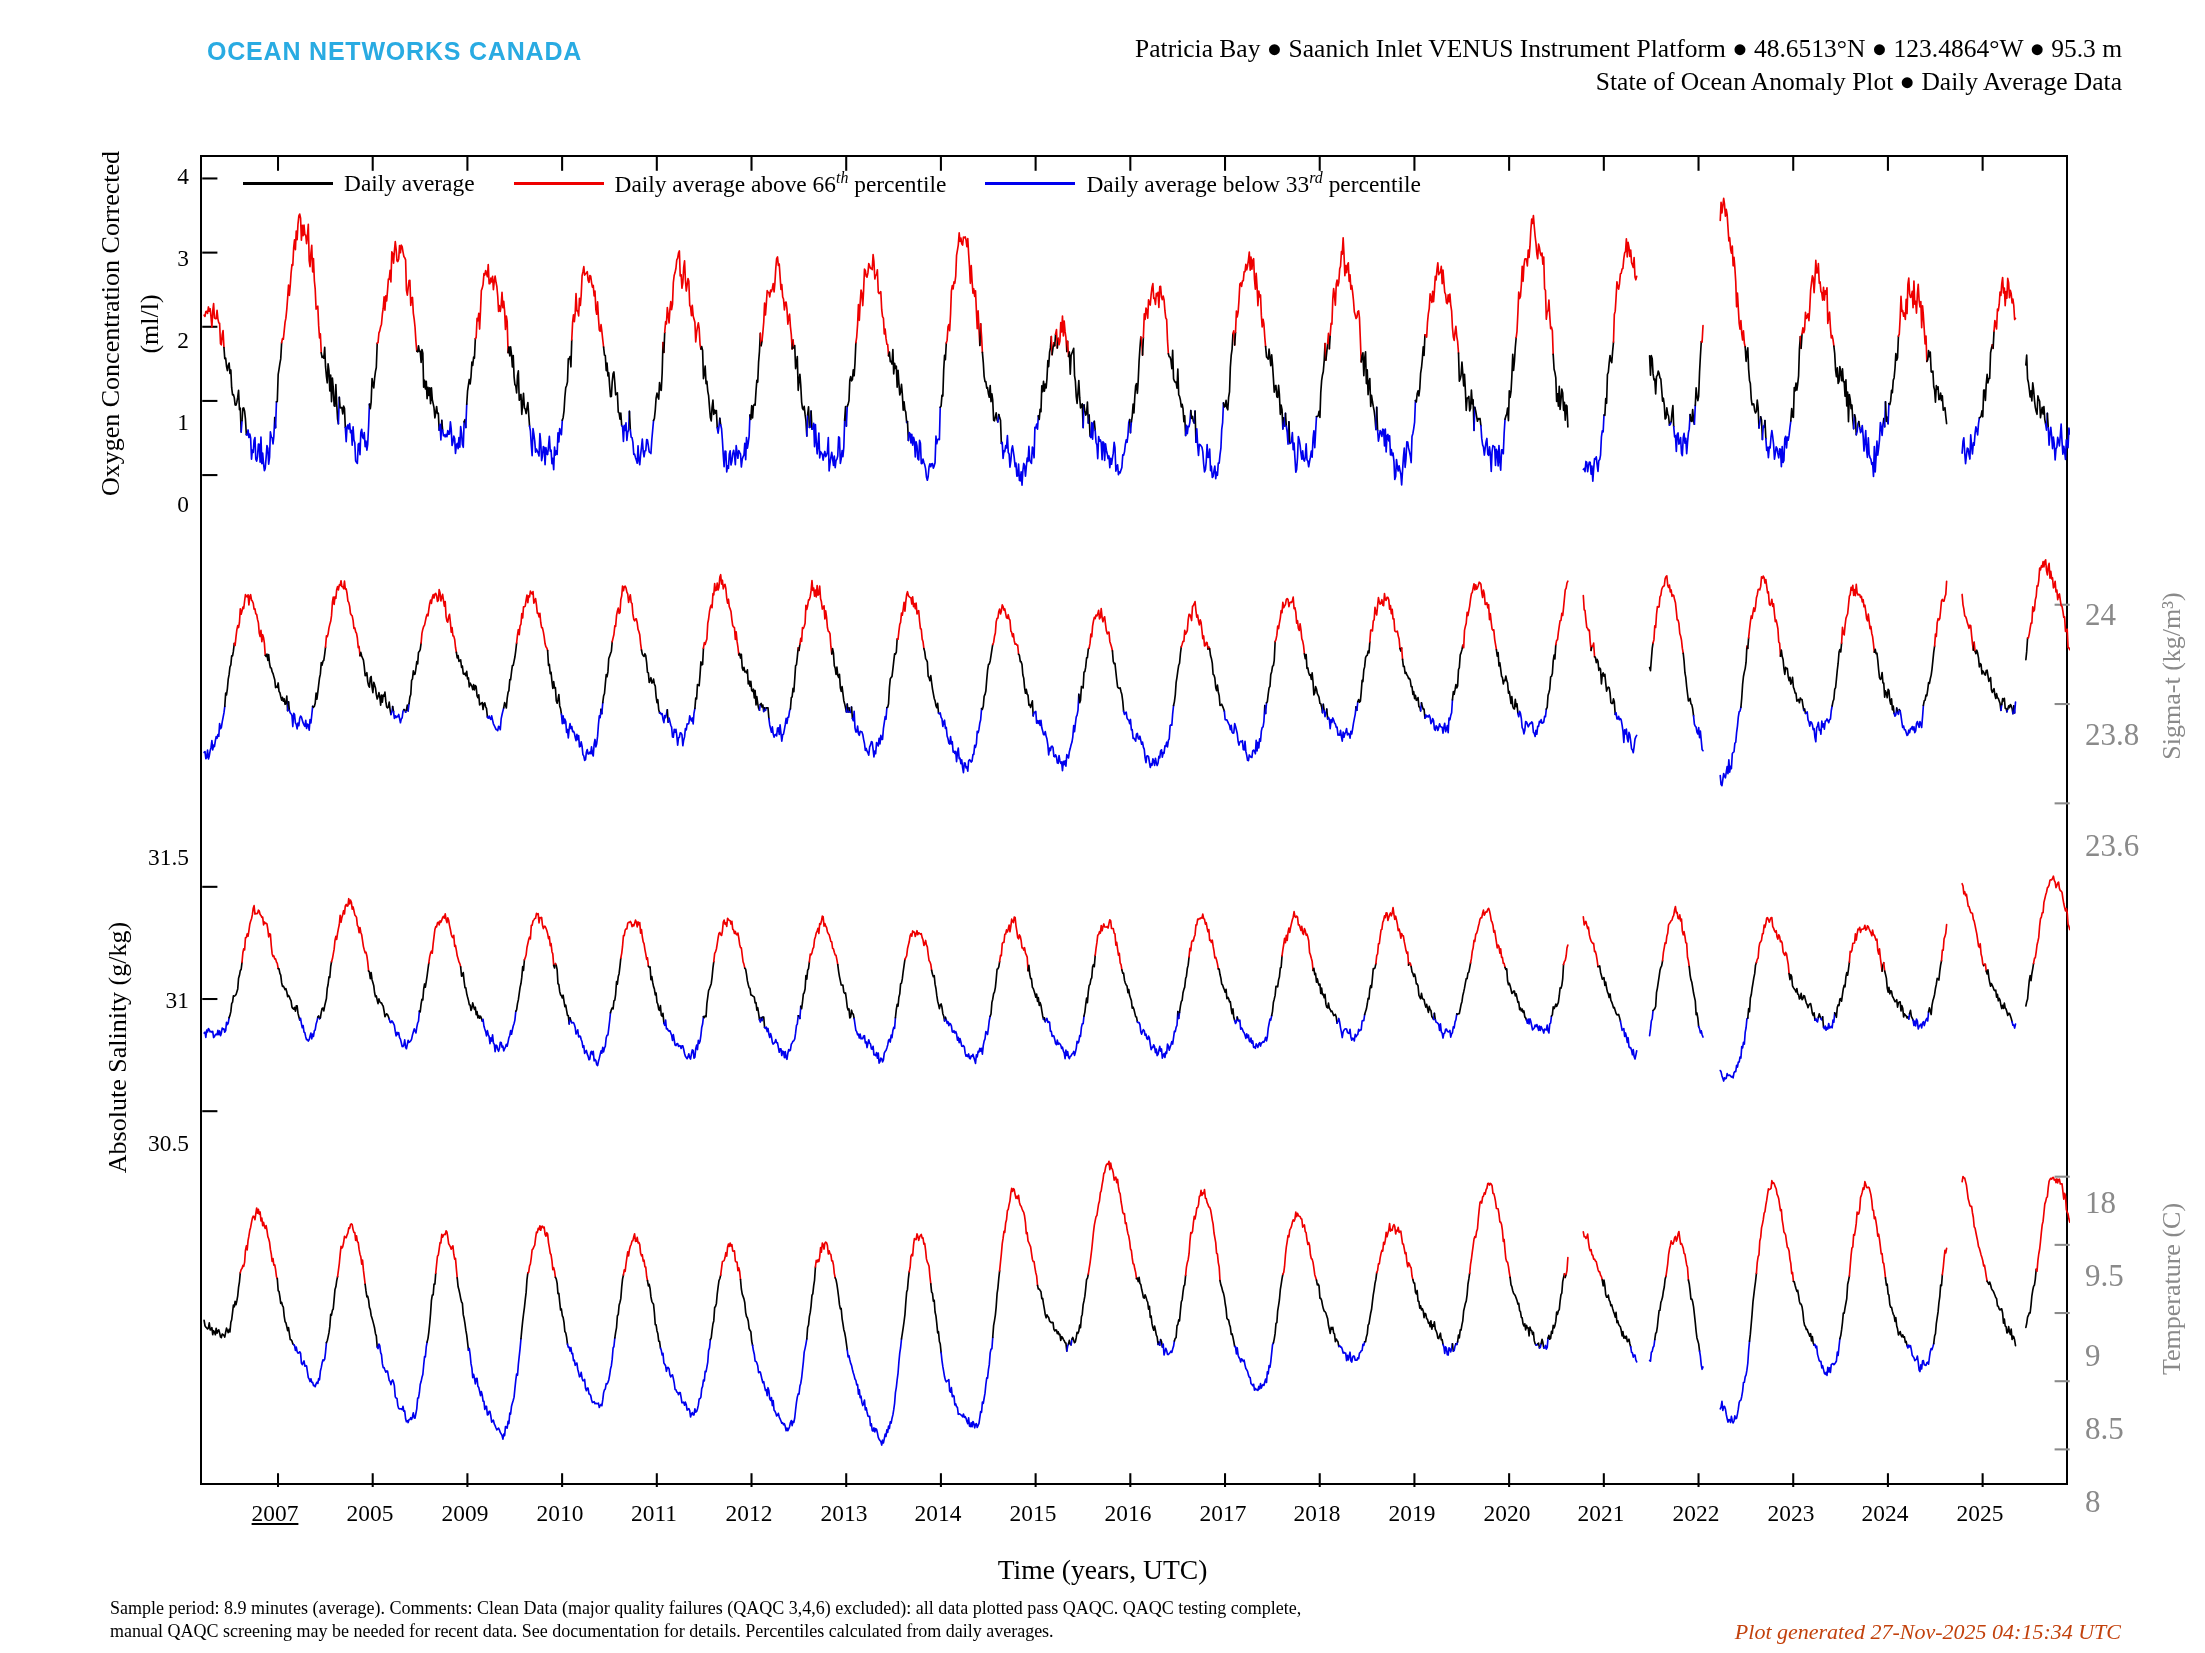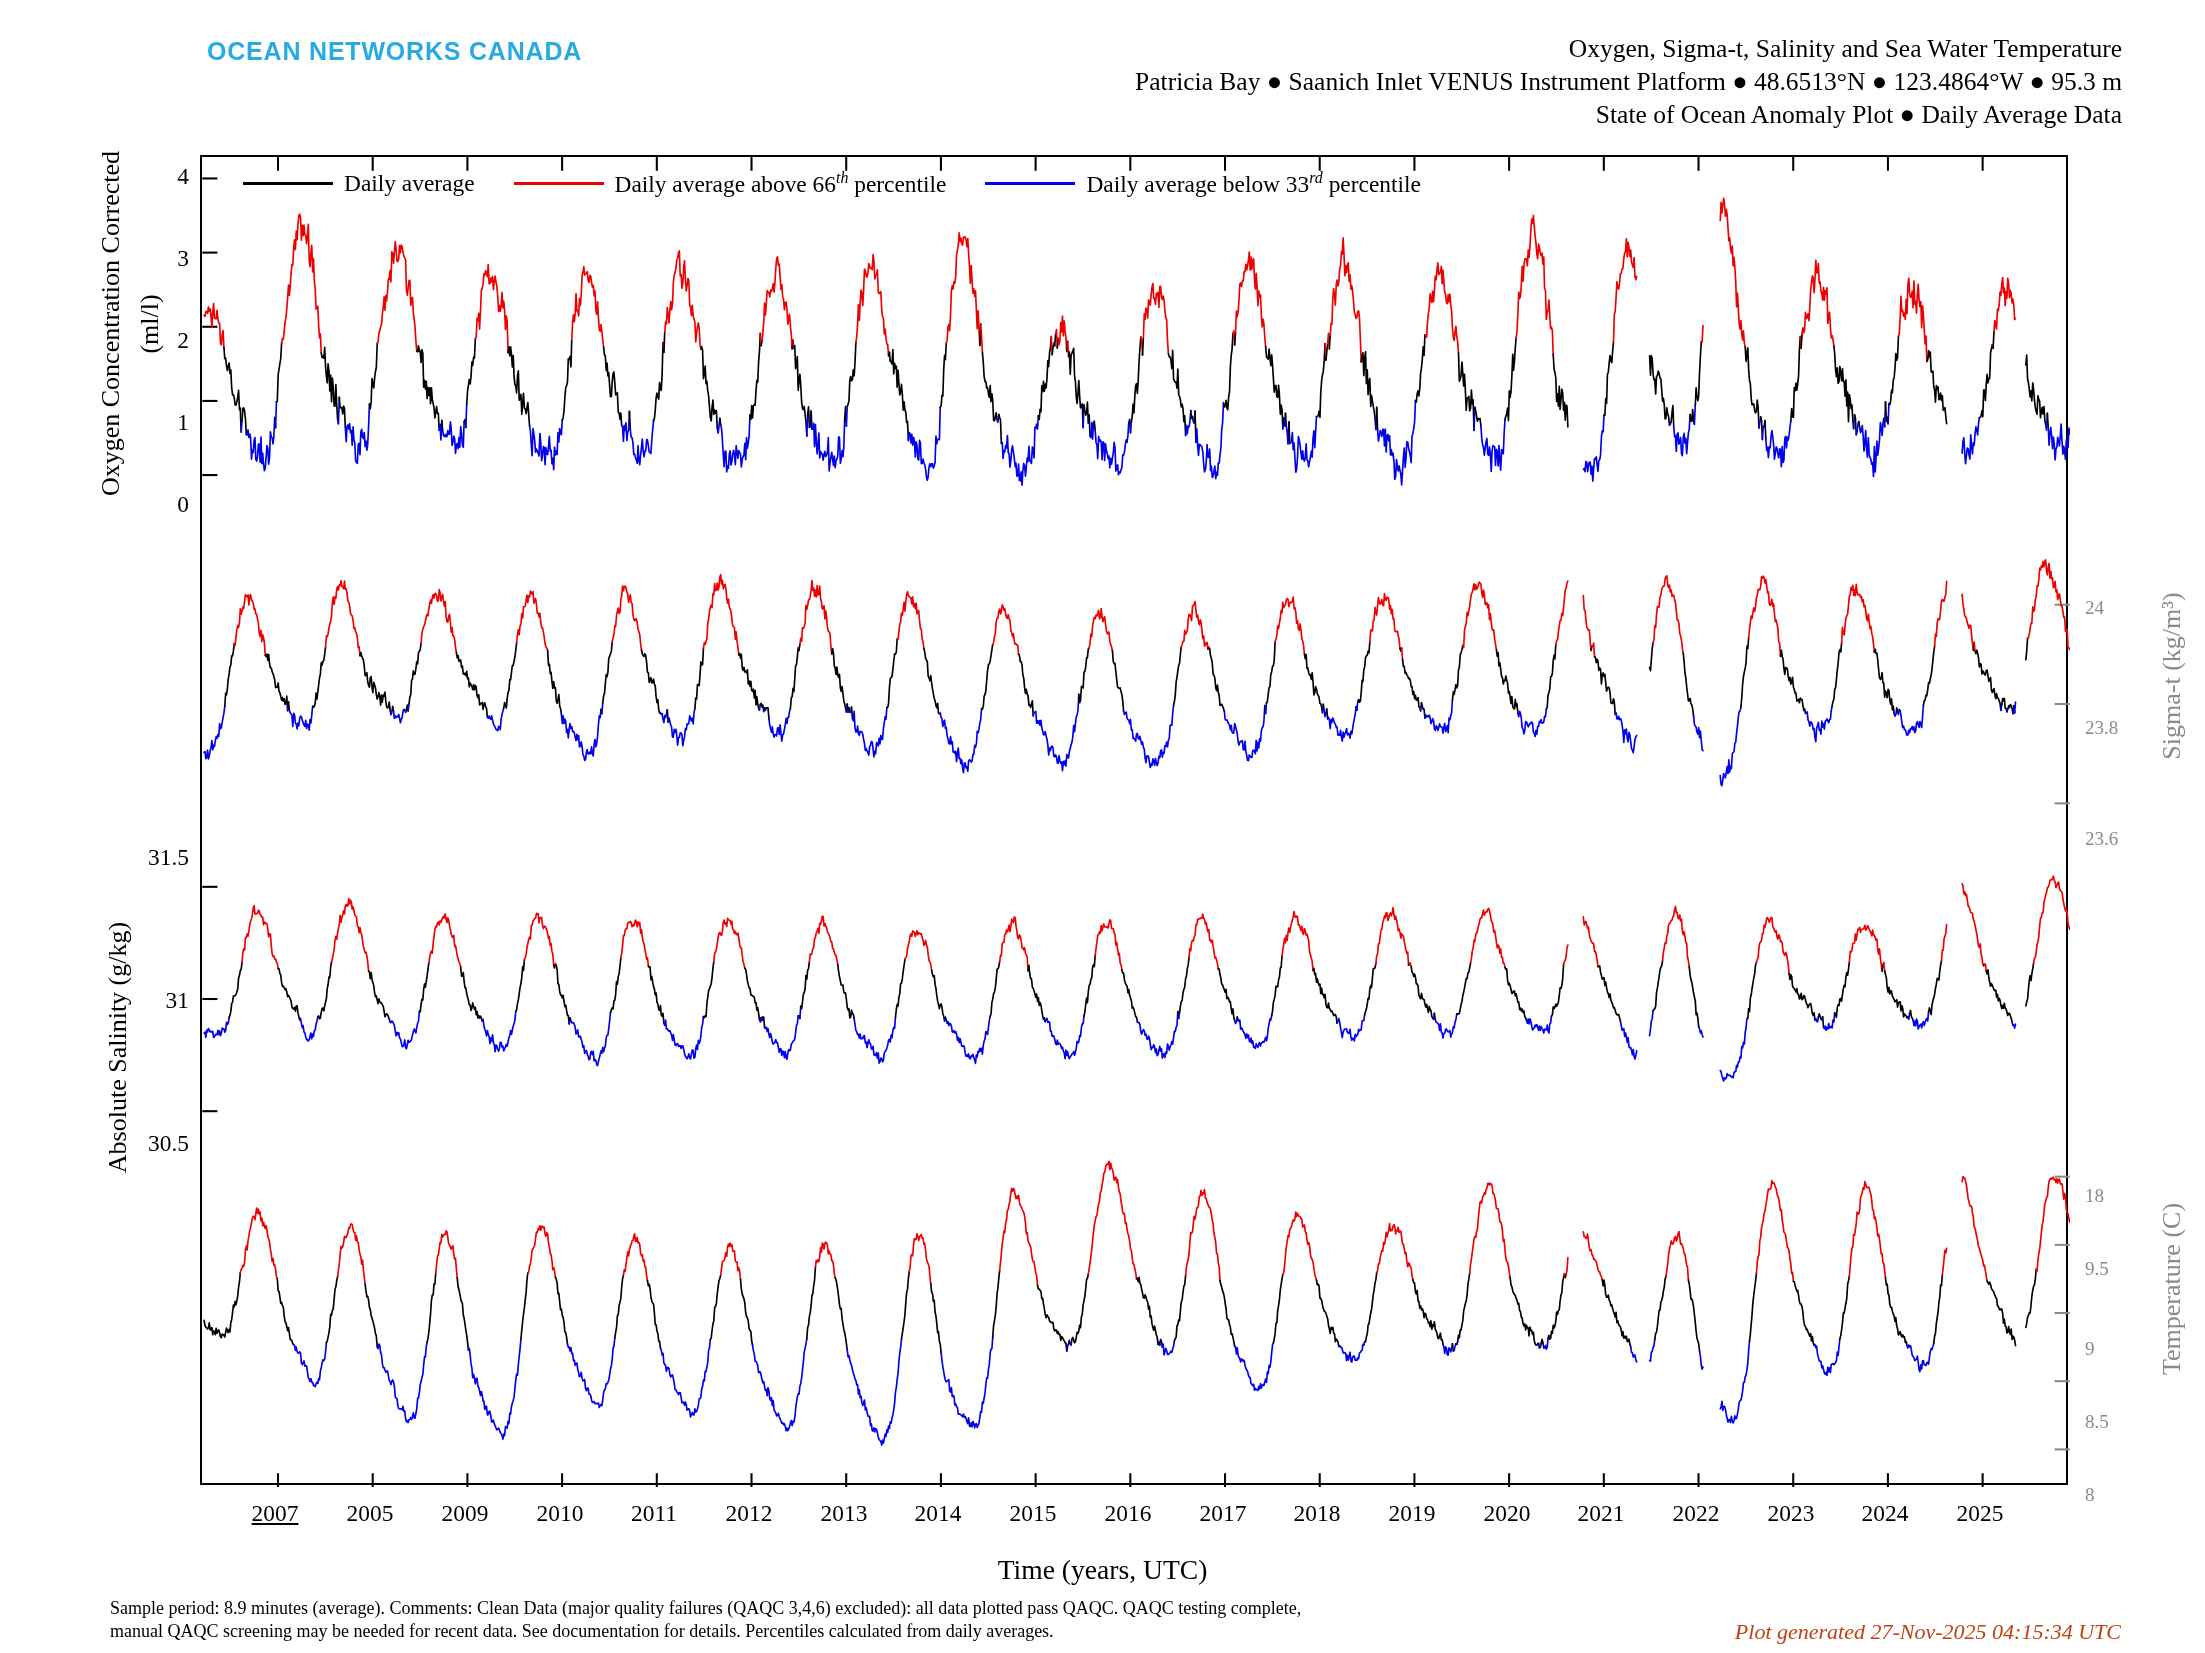--- a/index.html
+++ b/index.html
@@ -72,21 +72,21 @@
   }
   .tick-left {
     position: absolute;
     font-size: 23.4px;
     color: #000;
     text-align: right;
     width: 62px;
   }
   .tick-right {
     position: absolute;
-    font-size: 19px;
+    font-size: 31px;
     color: #8a8a8a;
     text-align: left;
     width: 76px;
   }
   .tick-x {
     position: absolute;
     font-size: 23.4px;
     color: #000;
     text-align: center;
     width: 110px;
@@ -136,21 +136,20 @@
   sup { font-size: 0.68em; font-style: italic; }
 </style>
 </head>
 <body>
 
 <div id="page">
 
   <div class="brand">OCEAN NETWORKS CANADA</div>
 
   <div class="titleblock">
-    <div>Oxygen, Sigma-t, Salinity and Sea Water Temperature</div>
     <div>Patricia Bay ● Saanich Inlet VENUS Instrument Platform ● 48.6513°N ● 123.4864°W ● 95.3 m</div>
     <div>State of Ocean Anomaly Plot ● Daily Average Data</div>
   </div>
 
   <div class="ylab-left-1" style="left:96px; top:551px; width:455px; font-size:26px; text-align:center;">
     <span>Oxygen Concentration Corrected</span>
   </div>
   <div class="ylab-left-1" style="left:135px; top:441px; width:234px; font-size:26px; text-align:center;">
     <span>(ml/l)</span>
   </div>

